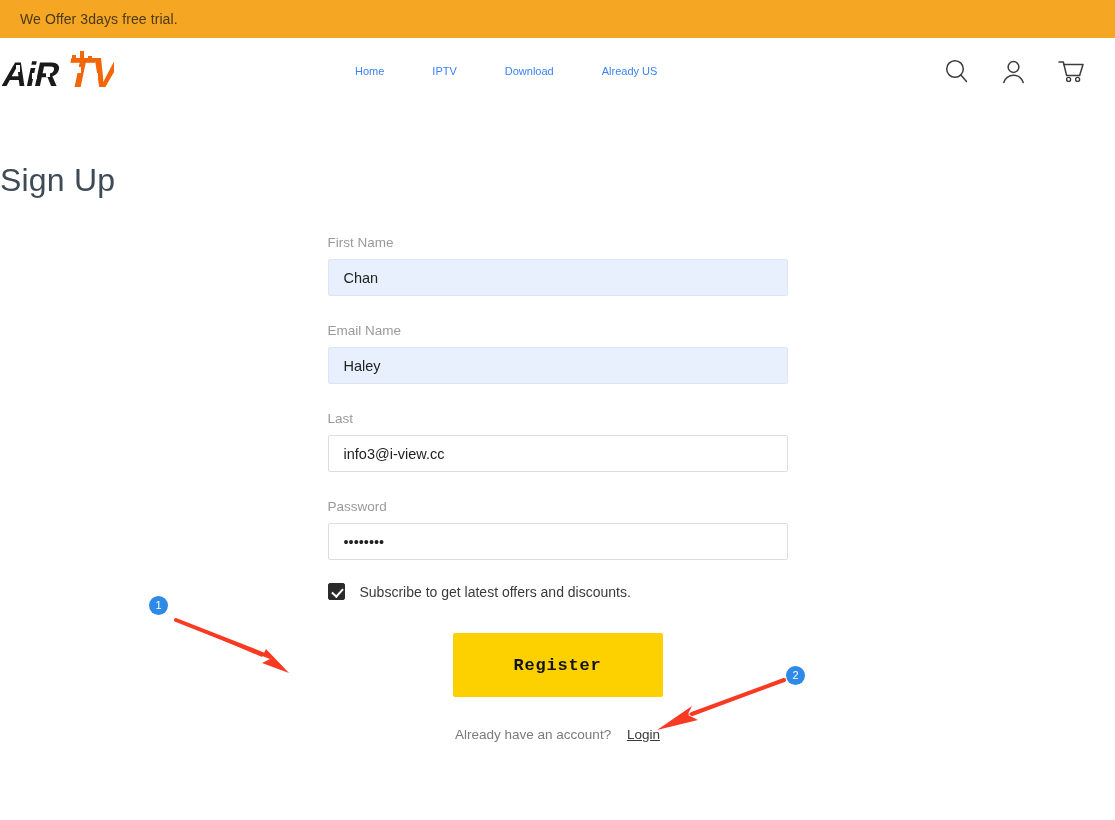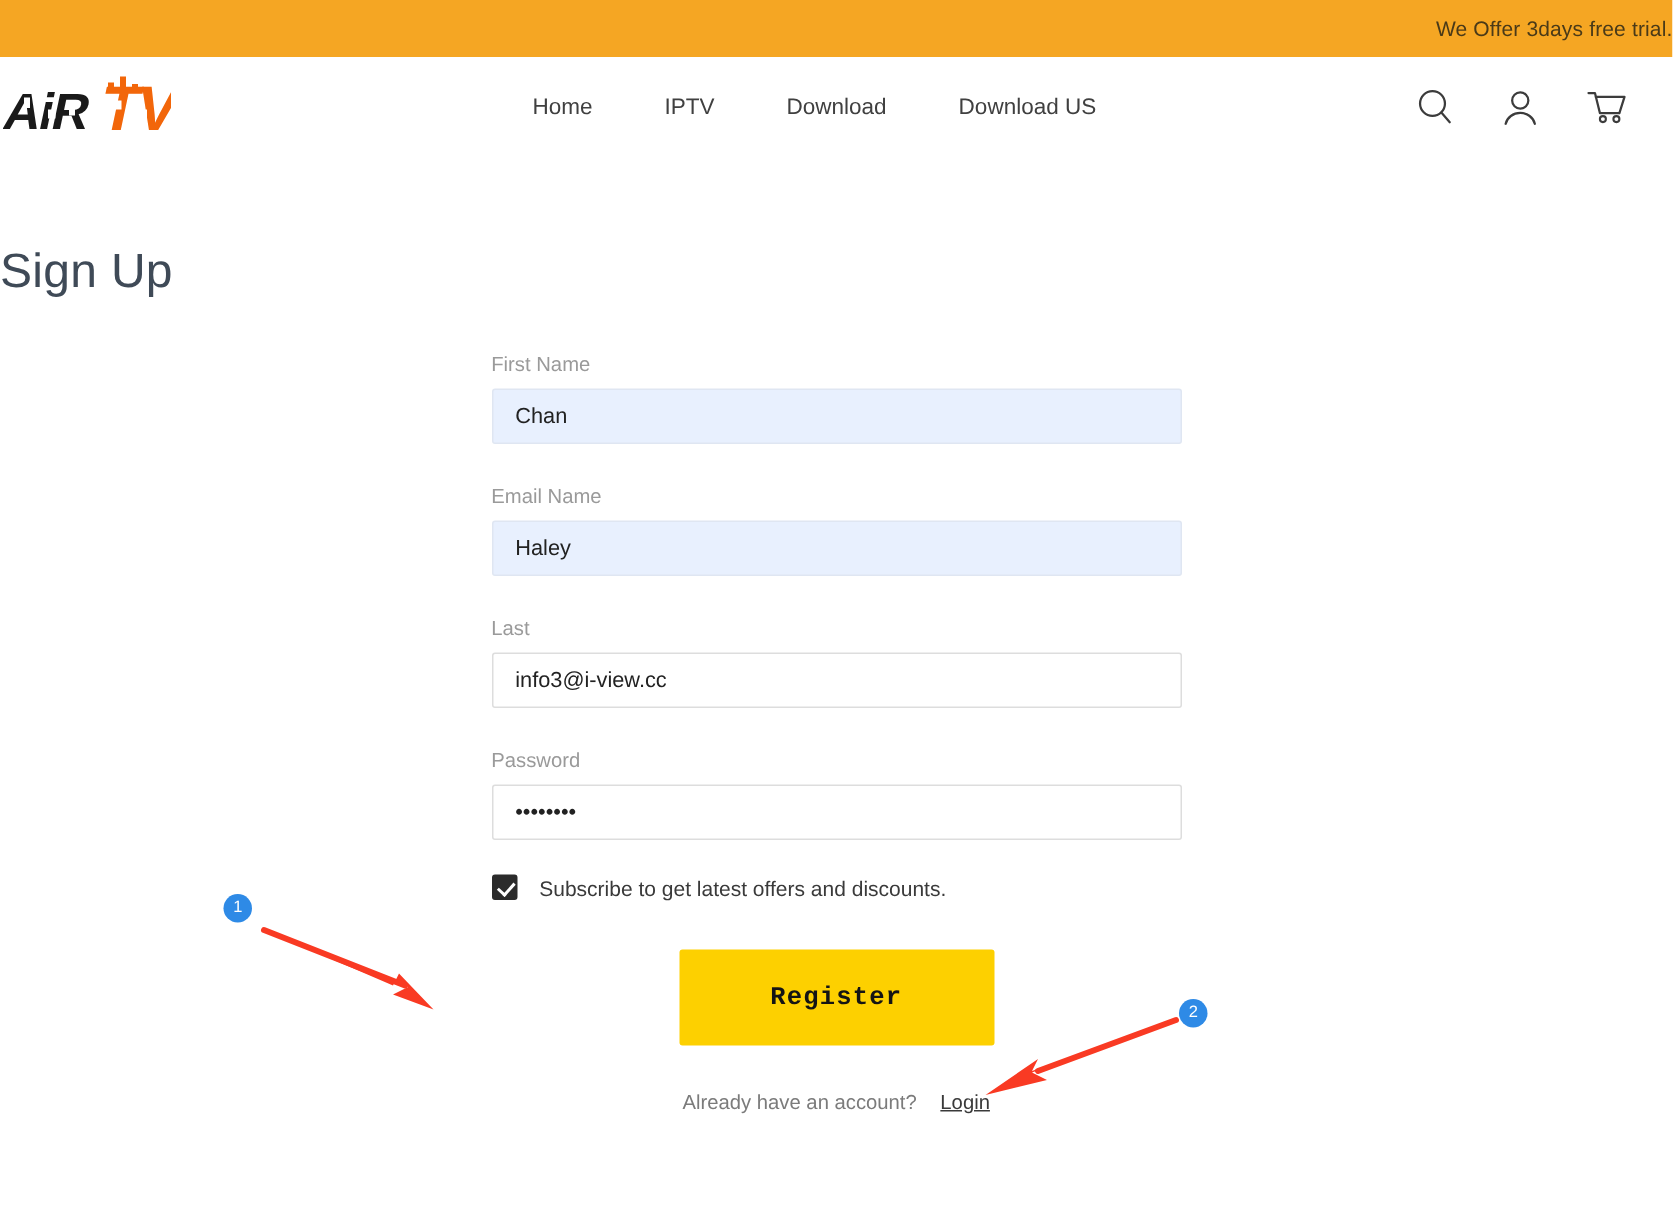--- a/index.html
+++ b/index.html
@@ -15,21 +15,21 @@
     overflow: hidden;
     position: relative;
   }
 
   
   .promo-banner {
     height: 38px;
     background: #f5a623;
     display: flex;
     align-items: center;
-    justify-content: flex-end;
+    justify-content: flex-start;
     width: 100%;
     padding-left: 20px;
   }
   .promo-banner .promo-text {
     font-size: 14px;
     color: #4a3a18;
     letter-spacing: .1px;
   }
 
   
@@ -55,22 +55,22 @@
   .main-nav {
     position: absolute;
     left: 355px;
     top: 0;
     height: 66px;
     display: flex;
     align-items: center;
     gap: 0px;
   }
   .nav-link {
-    font-size: 15px;
-    color: #404040;
+    font-size: 11px;
+    color: #3b82f6;
     text-decoration: none;
     padding: 0 24px;
     white-space: nowrap;
     cursor: pointer;
   }
   .nav-link:first-child { padding-left: 0; }
 
   .header-icons {
     position: absolute;
     right: 30px;
@@ -239,21 +239,21 @@
       <rect x="86" y="13" width="4" height="5" fill="#f2660a"></rect>
       <rect x="75" y="24" width="4" height="6" fill="#ffffff"></rect>
       <rect x="92" y="30" width="4" height="7" fill="#ffffff"></rect>
     </svg>
   </a>
 
   <nav class="main-nav">
     <a class="nav-link">Home</a>
     <a class="nav-link">IPTV</a>
     <a class="nav-link">Download</a>
-    <a class="nav-link">Download US</a>
+    <a class="nav-link">Already US</a>
   </nav>
 
   <div class="header-icons">
 
     <span class="hdr-icon">
       <svg width="27" height="27" viewBox="0 0 27 27">
         <circle cx="12" cy="11" r="8.3" fill="none" stroke="#3c3c3c" stroke-width="1.5"></circle>
         <line x1="17.9" y1="17" x2="23.5" y2="23.5" stroke="#3c3c3c" stroke-width="1.5" stroke-linecap="round"></line>
       </svg>
     </span>

